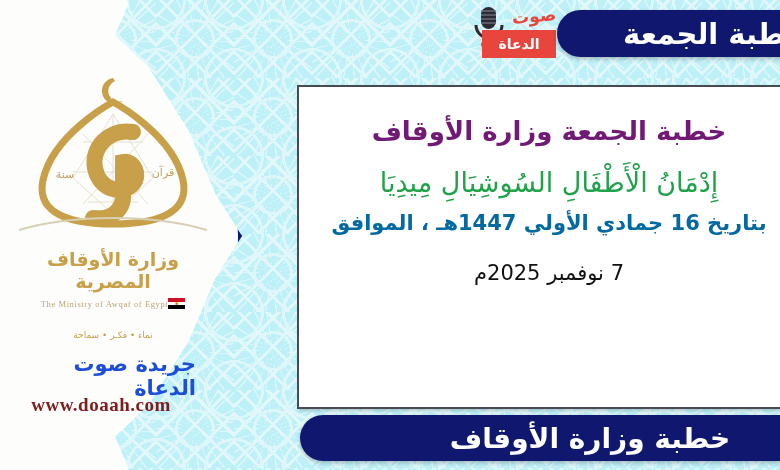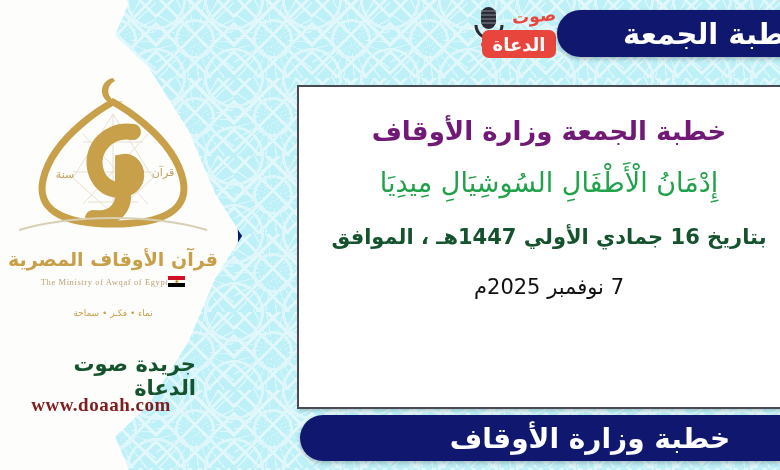--- a/index.html
+++ b/index.html
@@ -79,21 +79,21 @@
     clip-path:polygon(50% 0%,61% 35%,98% 35%,68% 57%,79% 91%,50% 70%,21% 91%,32% 57%,2% 35%,39% 35%);
   }
   .logo-motto{
     color:#c8a04a;font-size:9px;margin-top:21px;direction:rtl;
     font-family:"DejaVu Sans",sans-serif;letter-spacing:1px;
   }
 
   
   .paper-name{
     position:absolute;left:6px;top:352px;width:190px;text-align:right;
-    color:#14532d;font-size:21px;font-weight:700;direction:rtl;
+    color:#1d4ed8;font-size:21px;font-weight:700;direction:rtl;
     font-family:"DejaVu Sans",sans-serif;
   }
   .paper-url{
     position:absolute;left:6px;top:394px;width:190px;text-align:center;
     color:#7d1d1d;font-size:19px;font-weight:700;direction:ltr;
     font-family:"Liberation Serif",serif;letter-spacing:.5px;
   }
 
   
   .banner{
@@ -115,23 +115,23 @@
   .voice-logo{
     position:absolute;left:466px;top:4px;width:92px;height:58px;
   }
   .voice-sout{
     position:absolute;right:2px;top:2px;
     color:#e8453c;font-size:17px;font-weight:700;direction:rtl;
     font-family:"DejaVu Sans",sans-serif;transform:rotate(-5deg);
   }
   .voice-box{
     position:absolute;left:16px;top:26px;width:74px;height:28px;
-    background:#e8453c;border-radius:7px;
+    background:#e8453c;border-radius:0;
     display:flex;align-items:center;justify-content:center;
-    color:#ffffff;font-size:18px;font-weight:700;direction:rtl;
+    color:#ffffff;font-size:14px;font-weight:700;direction:rtl;
     font-family:"DejaVu Sans",sans-serif;
   }
   .mic{position:absolute;left:6px;top:2px;}
 
   
   .card{
     position:absolute;left:297px;top:85px;width:500px;height:320px;
     background:#ffffff;border:2px solid #4a4a52;
     box-shadow:2px 2px 3px rgba(0,0,0,.18);
   }
@@ -140,21 +140,21 @@
   }
   .line-title{
     color:#701a75;font-size:26px;font-weight:700;
     font-family:"DejaVu Sans",sans-serif;line-height:1.3;
   }
   .line-topic{
     color:#21a24a;font-size:27px;font-weight:400;margin-top:16px;
     font-family:"DejaVu Sans",sans-serif;line-height:1.35;
   }
   .line-date1{
-    color:#14532d;font-size:21px;font-weight:700;margin-top:22px;
+    color:#0369a1;font-size:21px;font-weight:700;margin-top:8px;
     font-family:"DejaVu Sans",sans-serif;line-height:1.4;
   }
   .line-date2{
     color:#111111;font-size:21px;font-weight:400;margin-top:20px;
     font-family:"DejaVu Sans",sans-serif;line-height:1.4;
   }
 </style>
 </head>
 <body>
 
@@ -178,21 +178,21 @@
         <path d="M100 42 L100 142 M70 62 L135 132 M135 62 L70 132"></path>
       </g>
 
       <path d="M120 60 C96 56 78 76 82 96 C86 118 110 124 120 112 C128 102 120 88 110 90 L110 124 C110 140 96 148 80 146" fill="none" stroke="#c8a04a" stroke-width="16" stroke-linecap="round"></path>
 
       <path d="M6 158 C60 142 140 142 194 158" fill="none" stroke="#d9cfb4" stroke-width="2"></path>
 
       <text x="150" y="104" font-family="DejaVu Sans, sans-serif" font-size="11" fill="#c2a15c" text-anchor="middle">قرآن</text>
       <text x="52" y="106" font-family="DejaVu Sans, sans-serif" font-size="11" fill="#c2a15c" text-anchor="middle">سنة</text>
     </svg>
-    <div class="logo-ar">قرآن الأوقاف المصرية</div>
+    <div class="logo-ar">وزارة الأوقاف المصرية</div>
     <div class="logo-en">
       <span>The Ministry of Awqaf of Egypt</span>
       <span class="eg-flag"></span>
     </div>
     <div class="logo-motto">نماء  •  فكـر  •  سماحة</div>
   </div>
 
   <div class="paper-name">جريدة صوت الدعاة</div>
   <div class="paper-url">www.doaah.com</div>
 

